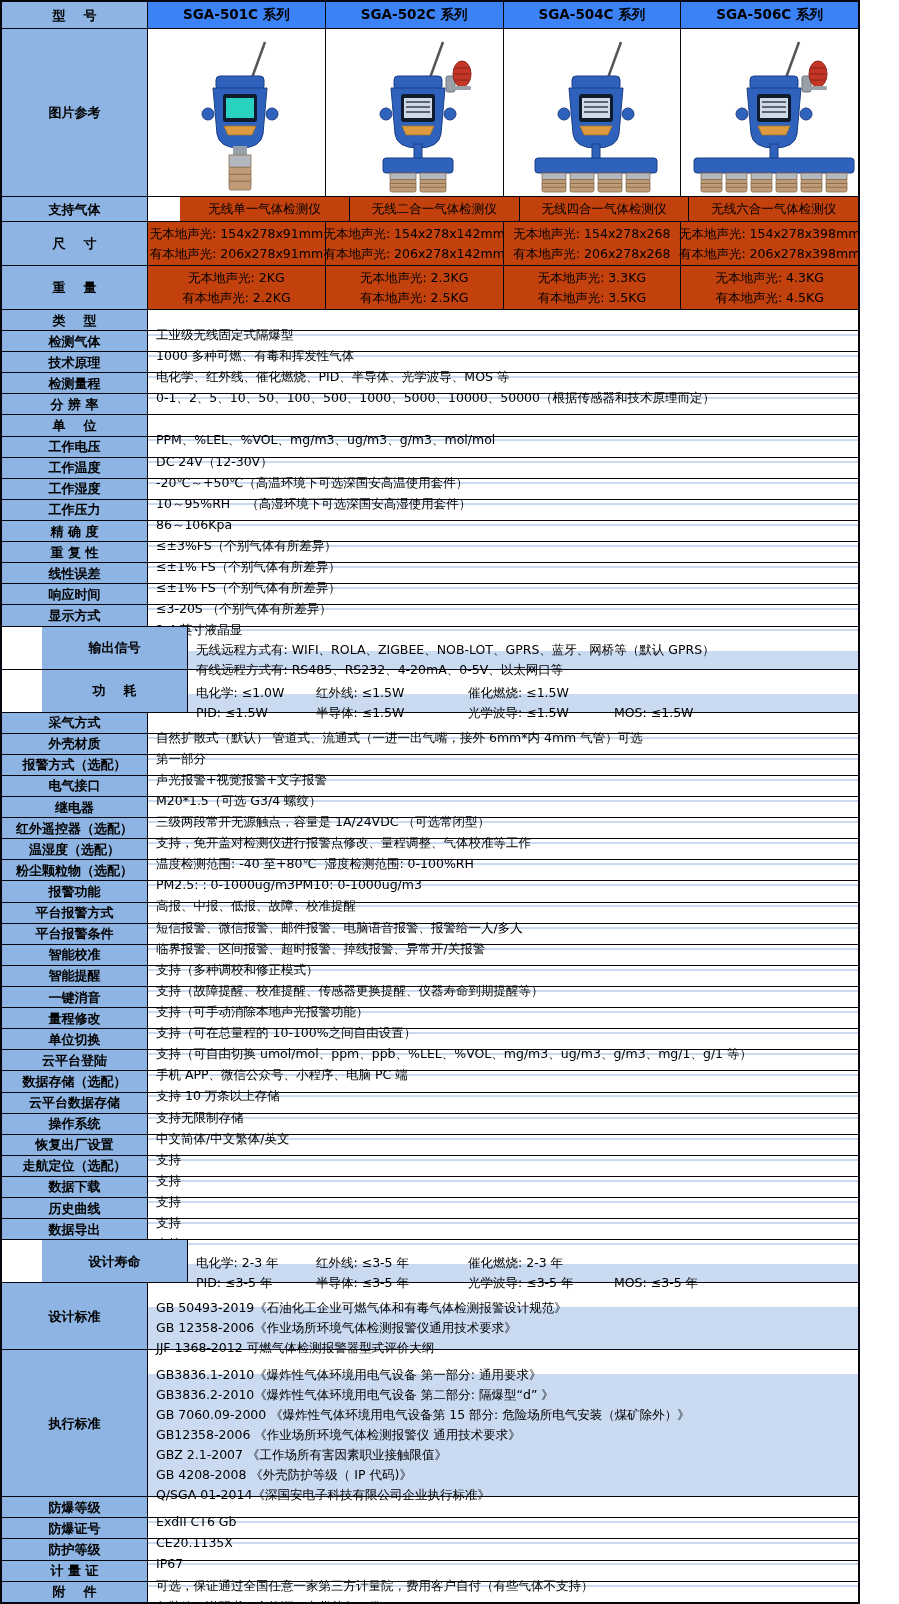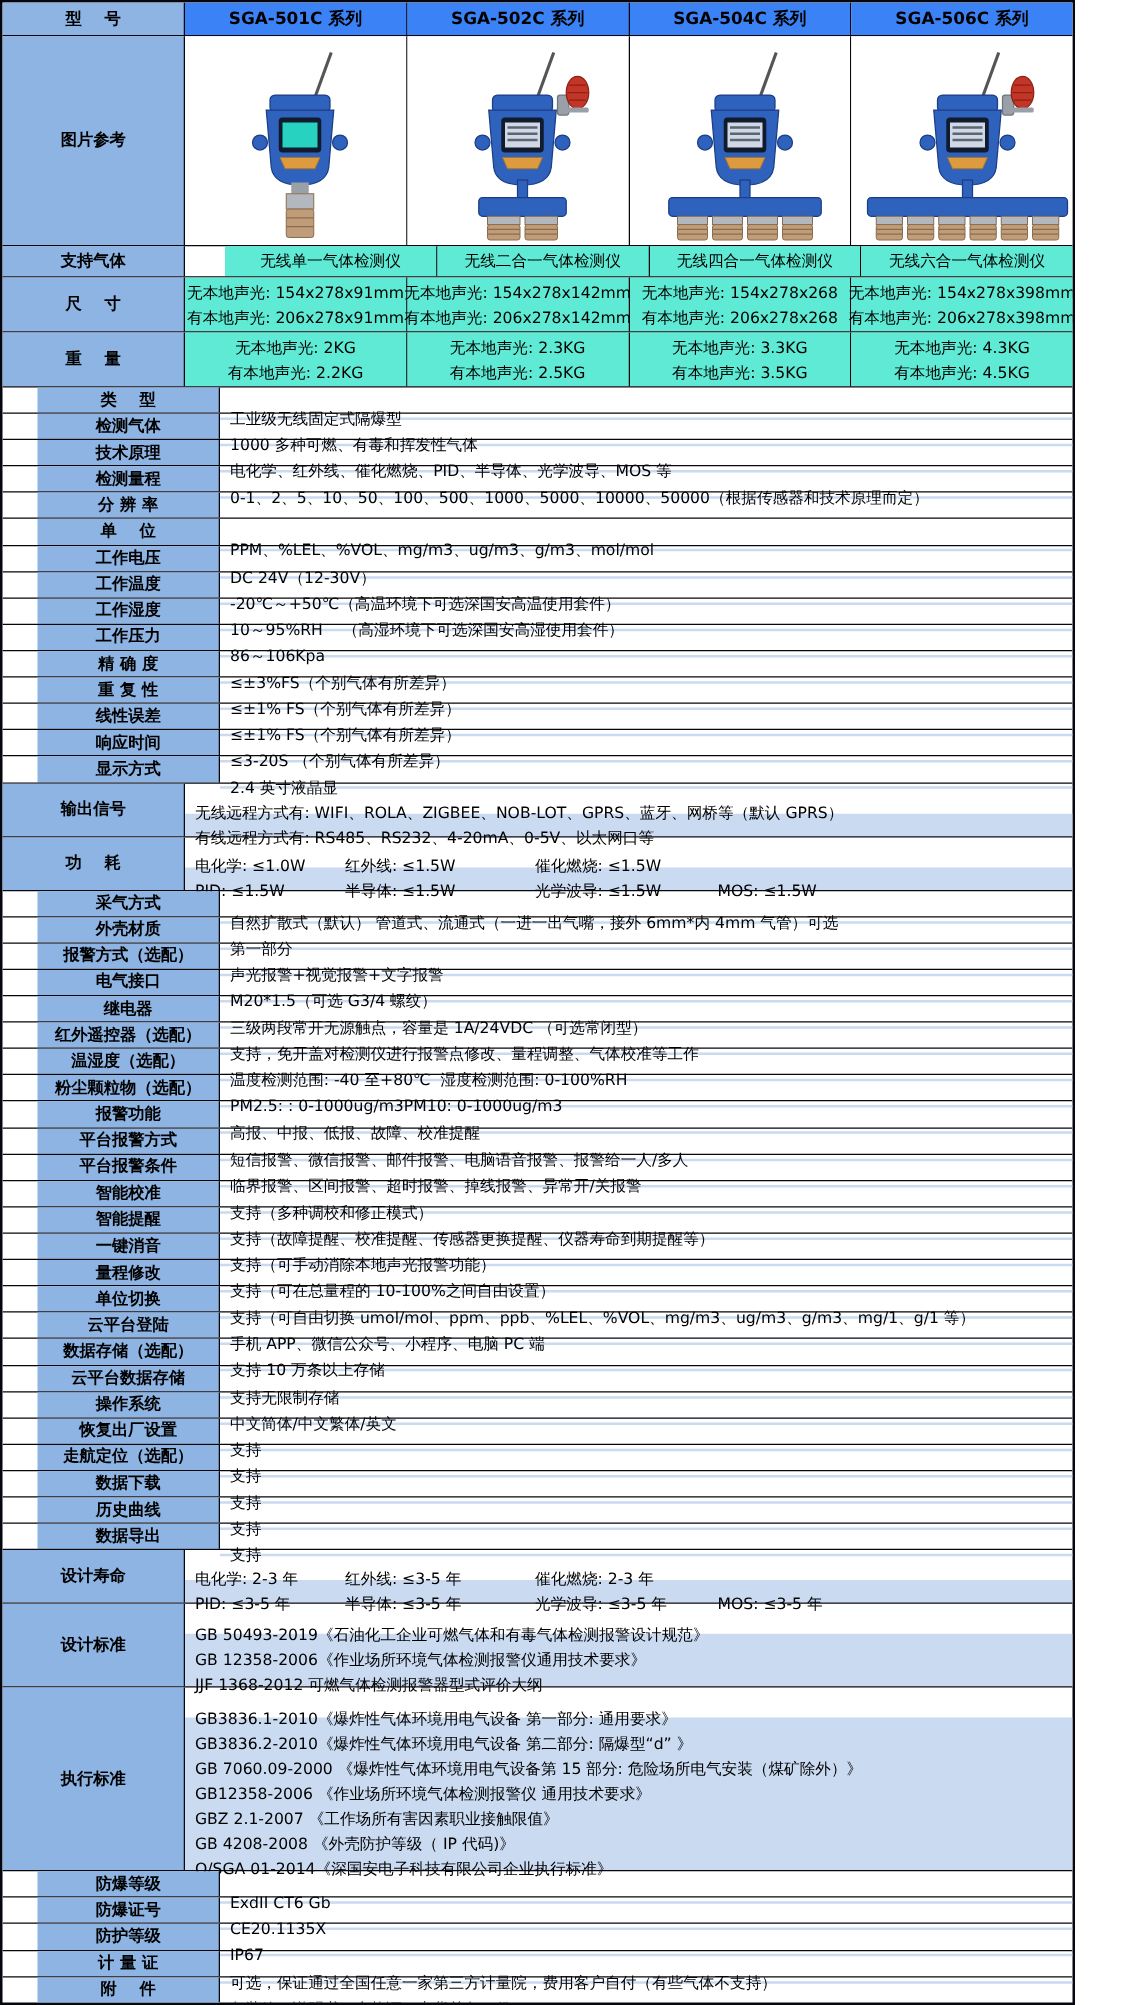--- a/index.html
+++ b/index.html
@@ -8,36 +8,36 @@
          display:flex;flex-direction:column;background:#fff;overflow:hidden;}
   .row{display:flex;border-top:1px solid #06060f;box-sizing:border-box;flex:1 1 auto;}
   .row:first-child{border-top:none;}
   .cell{box-sizing:border-box;}
   .label{width:146px;flex:0 0 146px;background:#8db4e2;display:flex;align-items:center;
          justify-content:center;font-weight:bold;font-size:13px;border-right:1px solid #06060f;
          text-align:center;white-space:pre;line-height:17px;}
   .value{flex:1 1 auto;background:#c9daf1;display:flex;flex-direction:column;justify-content:center;
          padding:1px 8px;font-size:12.5px;min-width:0;margin-top:24px;}
   .vgroup{flex:1 1 auto;display:flex;min-width:0;}
-  .col{flex:1 1 0;background:#5eead4;border-right:1px solid #06060f;display:flex;flex-direction:column;
+  .col{flex:1 1 0;background:#c2410c;border-right:1px solid #06060f;display:flex;flex-direction:column;
        justify-content:center;align-items:center;font-size:12.5px;text-align:center;min-width:0;}
   .col:last-child{border-right:none;text-align:center;}
   .line{display:block;line-height:20px;white-space:pre;}
   .seg{display:inline-block;}
   .line .seg:nth-child(1){min-width:120px;}
   .line .seg:nth-child(2){min-width:152px;}
   .line .seg:nth-child(3){min-width:146px;}
   .header-row{min-height:26px;}
   .header-row .col{background:#3b82f6;font-weight:bold;font-size:13.5px;}
   .image-row{min-height:168px;}
   .image-row .col{background:#ffffff;justify-content:flex-end;padding-bottom:2px;}
   .sh1{min-height:25px;gap:32px;}
   .sh2{min-height:44px;}
-  .rh1{min-height:21px;padding-left:28px;}
-  .rh2{min-height:43px;}
+  .rh1{min-height:21px;}
+  .rh2{min-height:43px;padding-left:40px;}
   .rh3{min-height:67px;}
   .rh7{min-height:147px;}
   svg{display:block;}
 </style>
 </head>
 <body>
 
 <div class="table" id="spec-table">
     <div class="row header-row">
       <div class="cell label">型    号</div>

